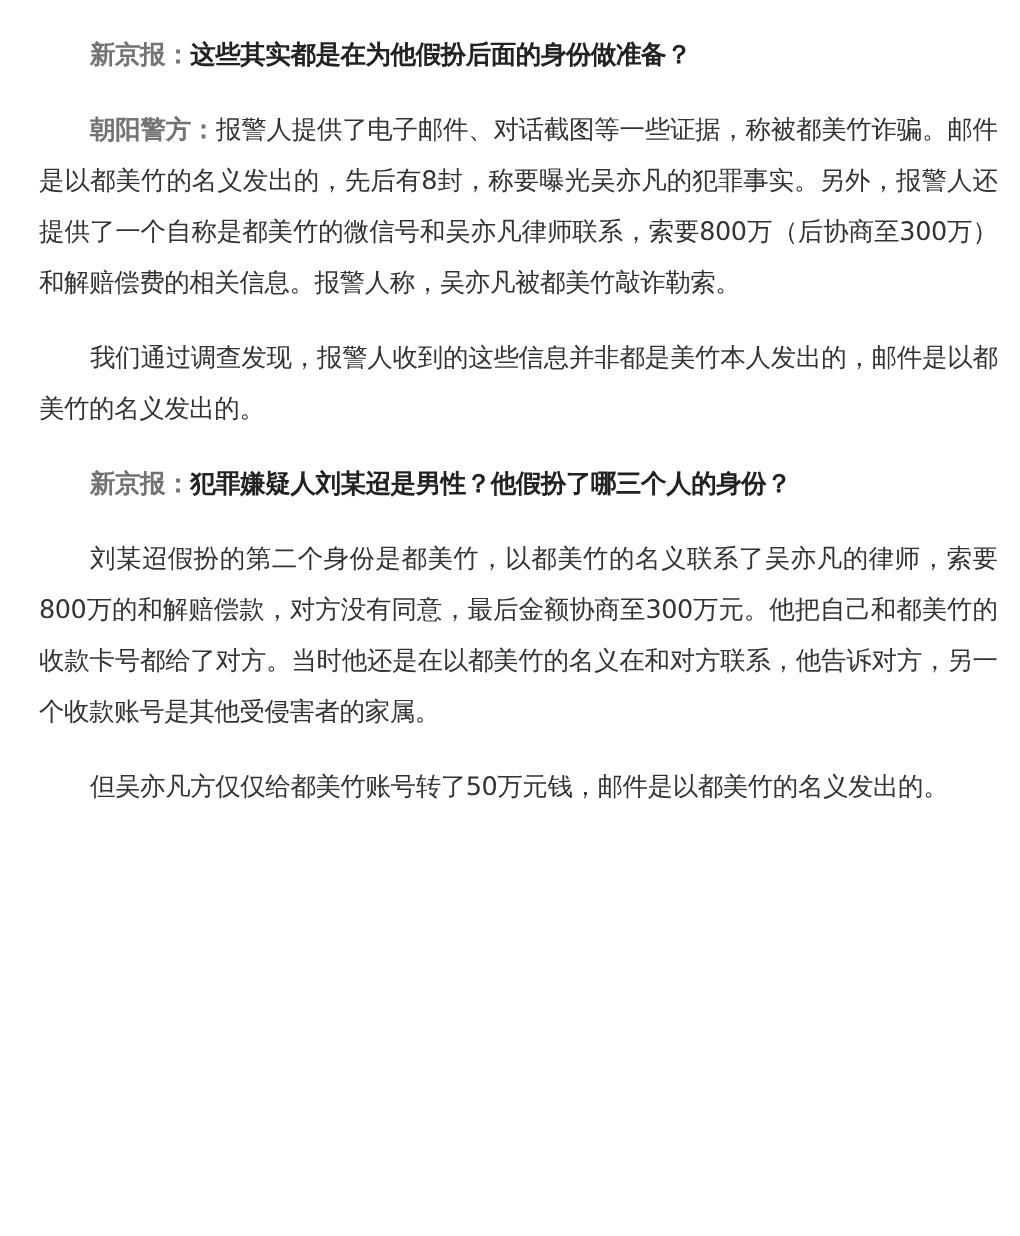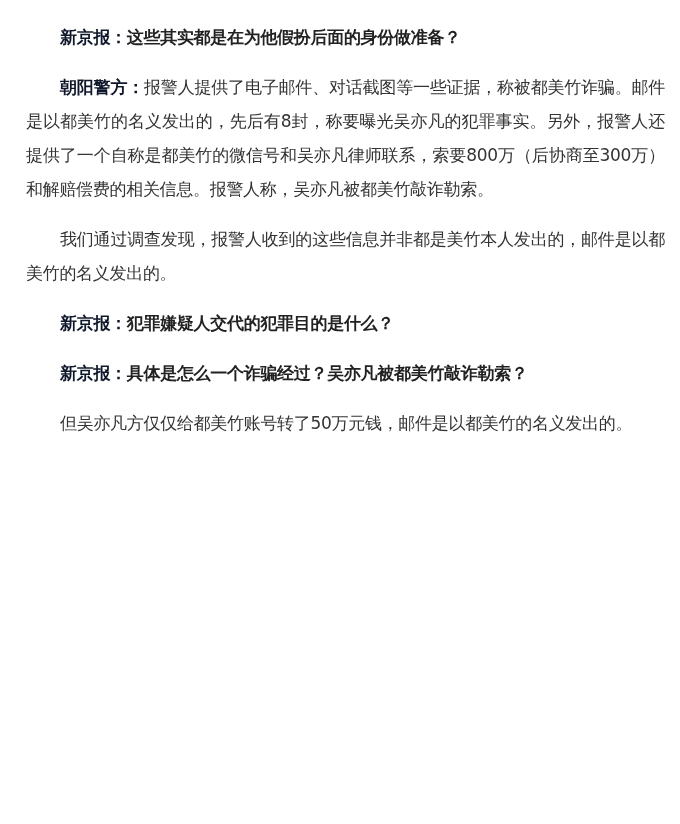--- a/index.html
+++ b/index.html
@@ -26,36 +26,36 @@
       text-indent: 2em;
       letter-spacing: -0.3px;
       text-align: justify;
     }
     .para.question {
       font-weight: bold;
       color: #222222;
     }
     .speaker {
       font-weight: bold;
-      color: #0f172a;
+      color: #737373;
     }
   </style>
 </head>
 <body>
 
 <div class="article">
 
   <p class="para question"><span class="speaker">新京报：</span><span>这些其实都是在为他假扮后面的身份做准备？</span></p>
 
   <p class="para"><span class="speaker">朝阳警方：</span><span>报警人提供了电子邮件、对话截图等一些证据，称被都美竹诈骗。邮件是以都美竹的名义发出的，先后有8封，称要曝光吴亦凡的犯罪事实。另外，报警人还提供了一个自称是都美竹的微信号和吴亦凡律师联系，索要800万（后协商至300万）和解赔偿费的相关信息。报警人称，吴亦凡被都美竹敲诈勒索。</span></p>
 
   <p class="para"><span>我们通过调查发现，报警人收到的这些信息并非都是美竹本人发出的，邮件是以都美竹的名义发出的。</span></p>
 
-  <p class="para question"><span class="speaker">新京报：</span><span>犯罪嫌疑人交代的犯罪目的是什么？</span></p>
 
 
-  <p class="para question"><span class="speaker">新京报：</span><span>具体是怎么一个诈骗经过？吴亦凡被都美竹敲诈勒索？</span></p>
+  <p class="para question"><span class="speaker">新京报：</span><span>犯罪嫌疑人刘某迢是男性？他假扮了哪三个人的身份？</span></p>
 
 
+  <p class="para"><span>刘某迢假扮的第二个身份是都美竹，以都美竹的名义联系了吴亦凡的律师，索要800万的和解赔偿款，对方没有同意，最后金额协商至300万元。他把自己和都美竹的收款卡号都给了对方。当时他还是在以都美竹的名义在和对方联系，他告诉对方，另一个收款账号是其他受侵害者的家属。</span></p>
 
   <p class="para"><span>但吴亦凡方仅仅给都美竹账号转了50万元钱，邮件是以都美竹的名义发出的。</span></p>
 
 </div>
 
 </body></html>

